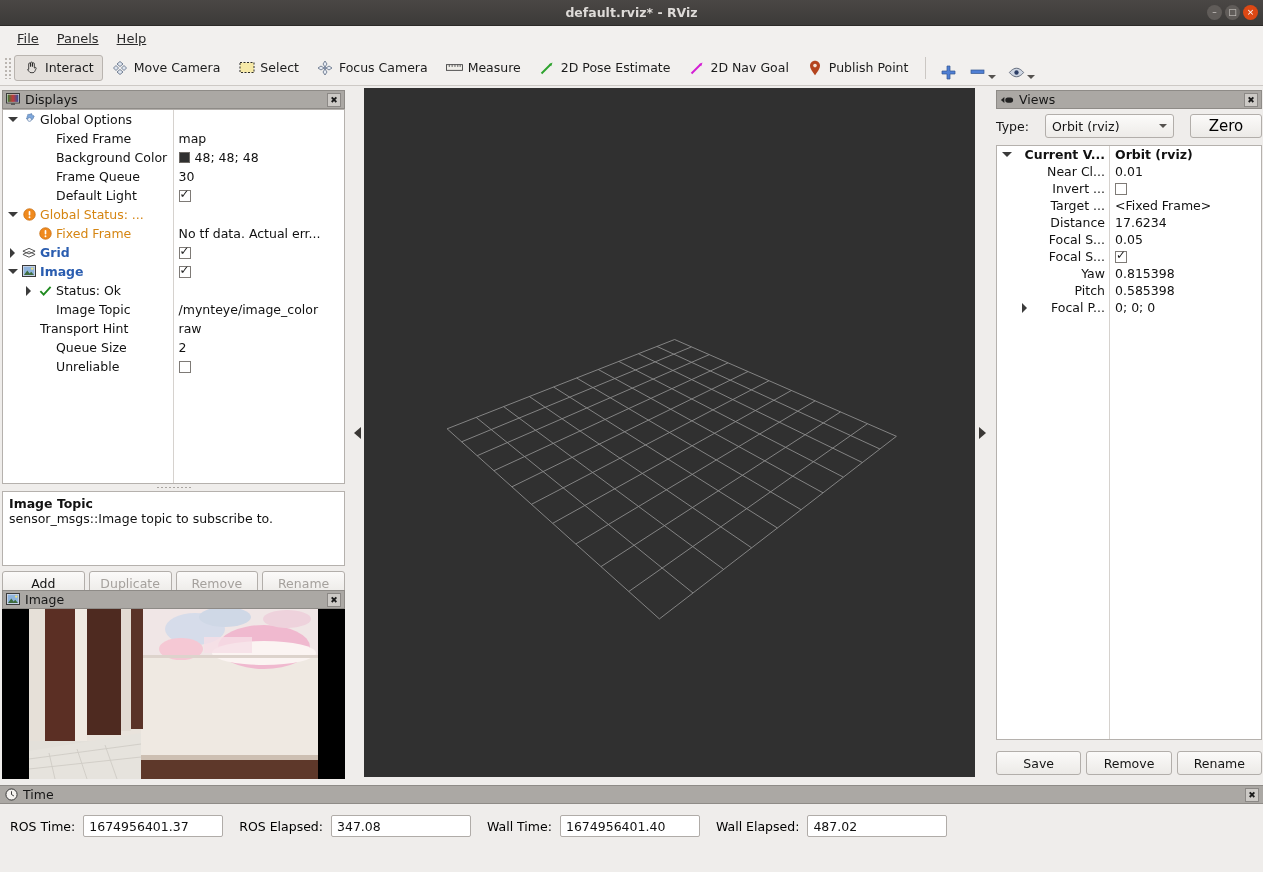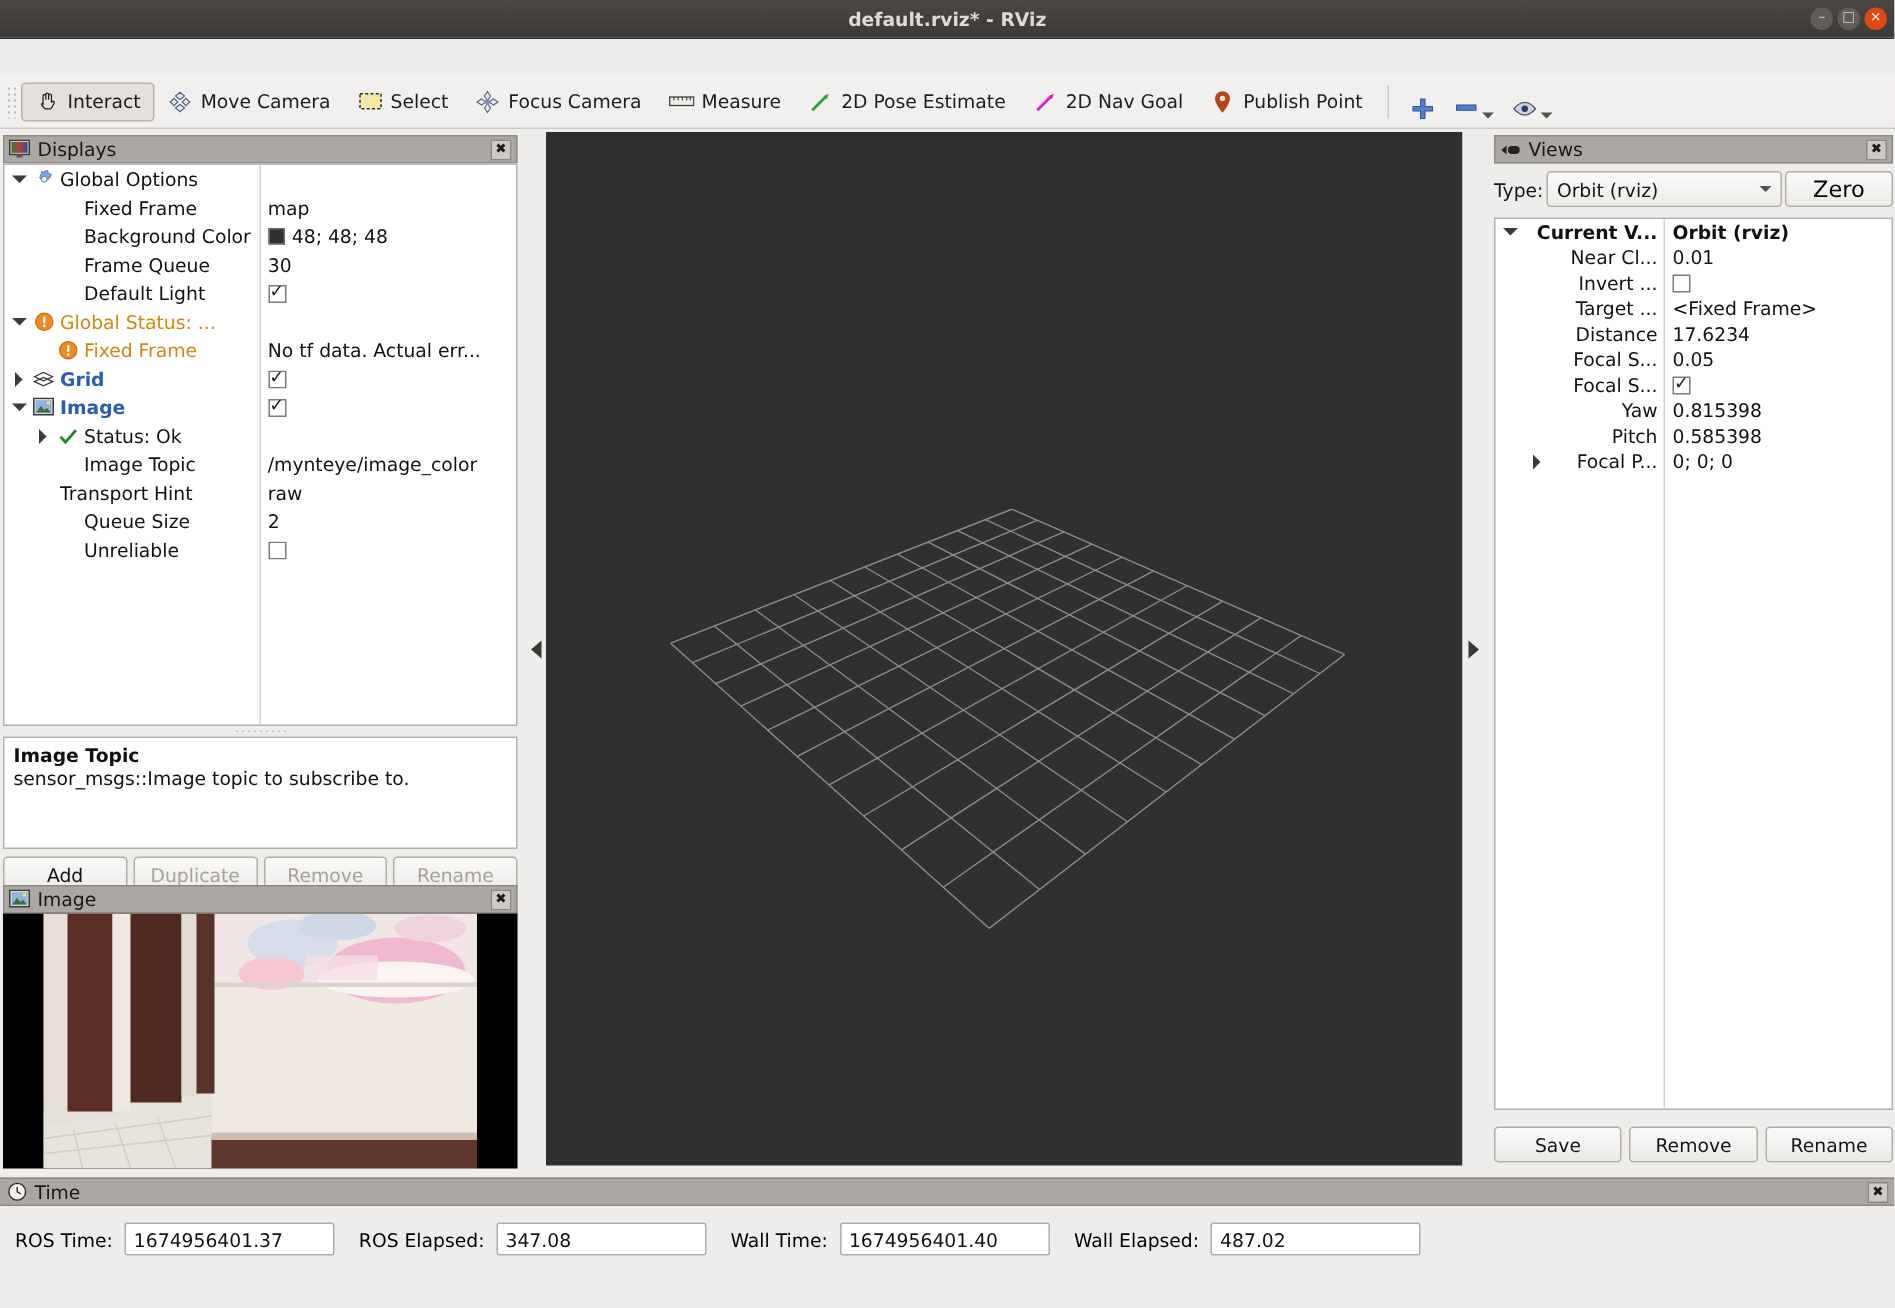--- a/index.html
+++ b/index.html
@@ -132,21 +132,21 @@
   .collapse-r { position: absolute; left: 975px; top: 88px; width: 14px; height: 689px;
     background: #efedeb; display: flex; align-items: center; justify-content: center; }
   .tri-l { width: 0; height: 0; border-top: 6px solid transparent; border-bottom: 6px solid transparent;
            border-right: 7px solid #3a3835; }
   .tri-r { width: 0; height: 0; border-top: 6px solid transparent; border-bottom: 6px solid transparent;
            border-left: 7px solid #3a3835; }
 
   
   .views-panel { position: absolute; left: 996px; top: 90px; width: 266px; height: 690px; }
   .type-row { position: absolute; left: 0; top: 23px; width: 266px; height: 26px;
-              display: flex; align-items: center; gap: 2px; }
+              display: flex; align-items: center; gap: 16px; }
   .type-label { font-size: 12.5px; color: #151515; }
   .combo { flex: 1; height: 24px; background: linear-gradient(to bottom,#fcfbfa,#edebe8);
            border: 1px solid #b2aeaa; border-radius: 3px;
            display: flex; align-items: center; padding: 0 6px; font-size: 12.5px; color: #141414; }
   .combo .cv { flex: 1; }
   .zero-btn { width: 72px; height: 24px; background: linear-gradient(to bottom,#fbfaf9,#eceae7);
               border: 1px solid #b2aeaa; border-radius: 3px; font-size: 15px;
               display: flex; align-items: center; justify-content: center; }
   .views-tree { position: absolute; left: 0; top: 55px; width: 266px; height: 595px;
     background: #fff; border: 1px solid #b5b1ad; overflow: hidden; }
@@ -178,20 +178,25 @@
 
   <div class="titlebar">
     <div class="title">default.rviz* - RViz</div>
     <div class="winbtns">
       <div class="winbtn">–</div>
       <div class="winbtn">□</div>
       <div class="winbtn close">×</div>
     </div>
   </div>
 
+  <div class="menubar">
+    <div class="menu-item"><u>File</u></div>
+    <div class="menu-item"><u>Panels</u></div>
+    <div class="menu-item"><u>Help</u></div>
+  </div>
 
   <div class="toolbar">
     <div class="tb-grip"></div>
 
     <div class="tb-btn active">
       <span class="tb-icon">
         <svg width="15" height="15" viewBox="0 0 16 16">
             <path d="M5 10V4.2a1 1 0 0 1 2 0V7V3.2a1 1 0 0 1 2 0V7V4a1 1 0 0 1 2 0v4.5c0 .4 1-.8 1.6-.5.7.3.3 1.1 0 1.8-.4.9-1 2.1-1.4 2.8-.3.5-.8.9-1.6.9H7.5c-1 0-1.4-.3-1.9-1L4 10.6c-.4-.6.4-1.2 1-.6z" fill="none" stroke="#222" stroke-width="0.9"></path>
           </svg>
       </span>

